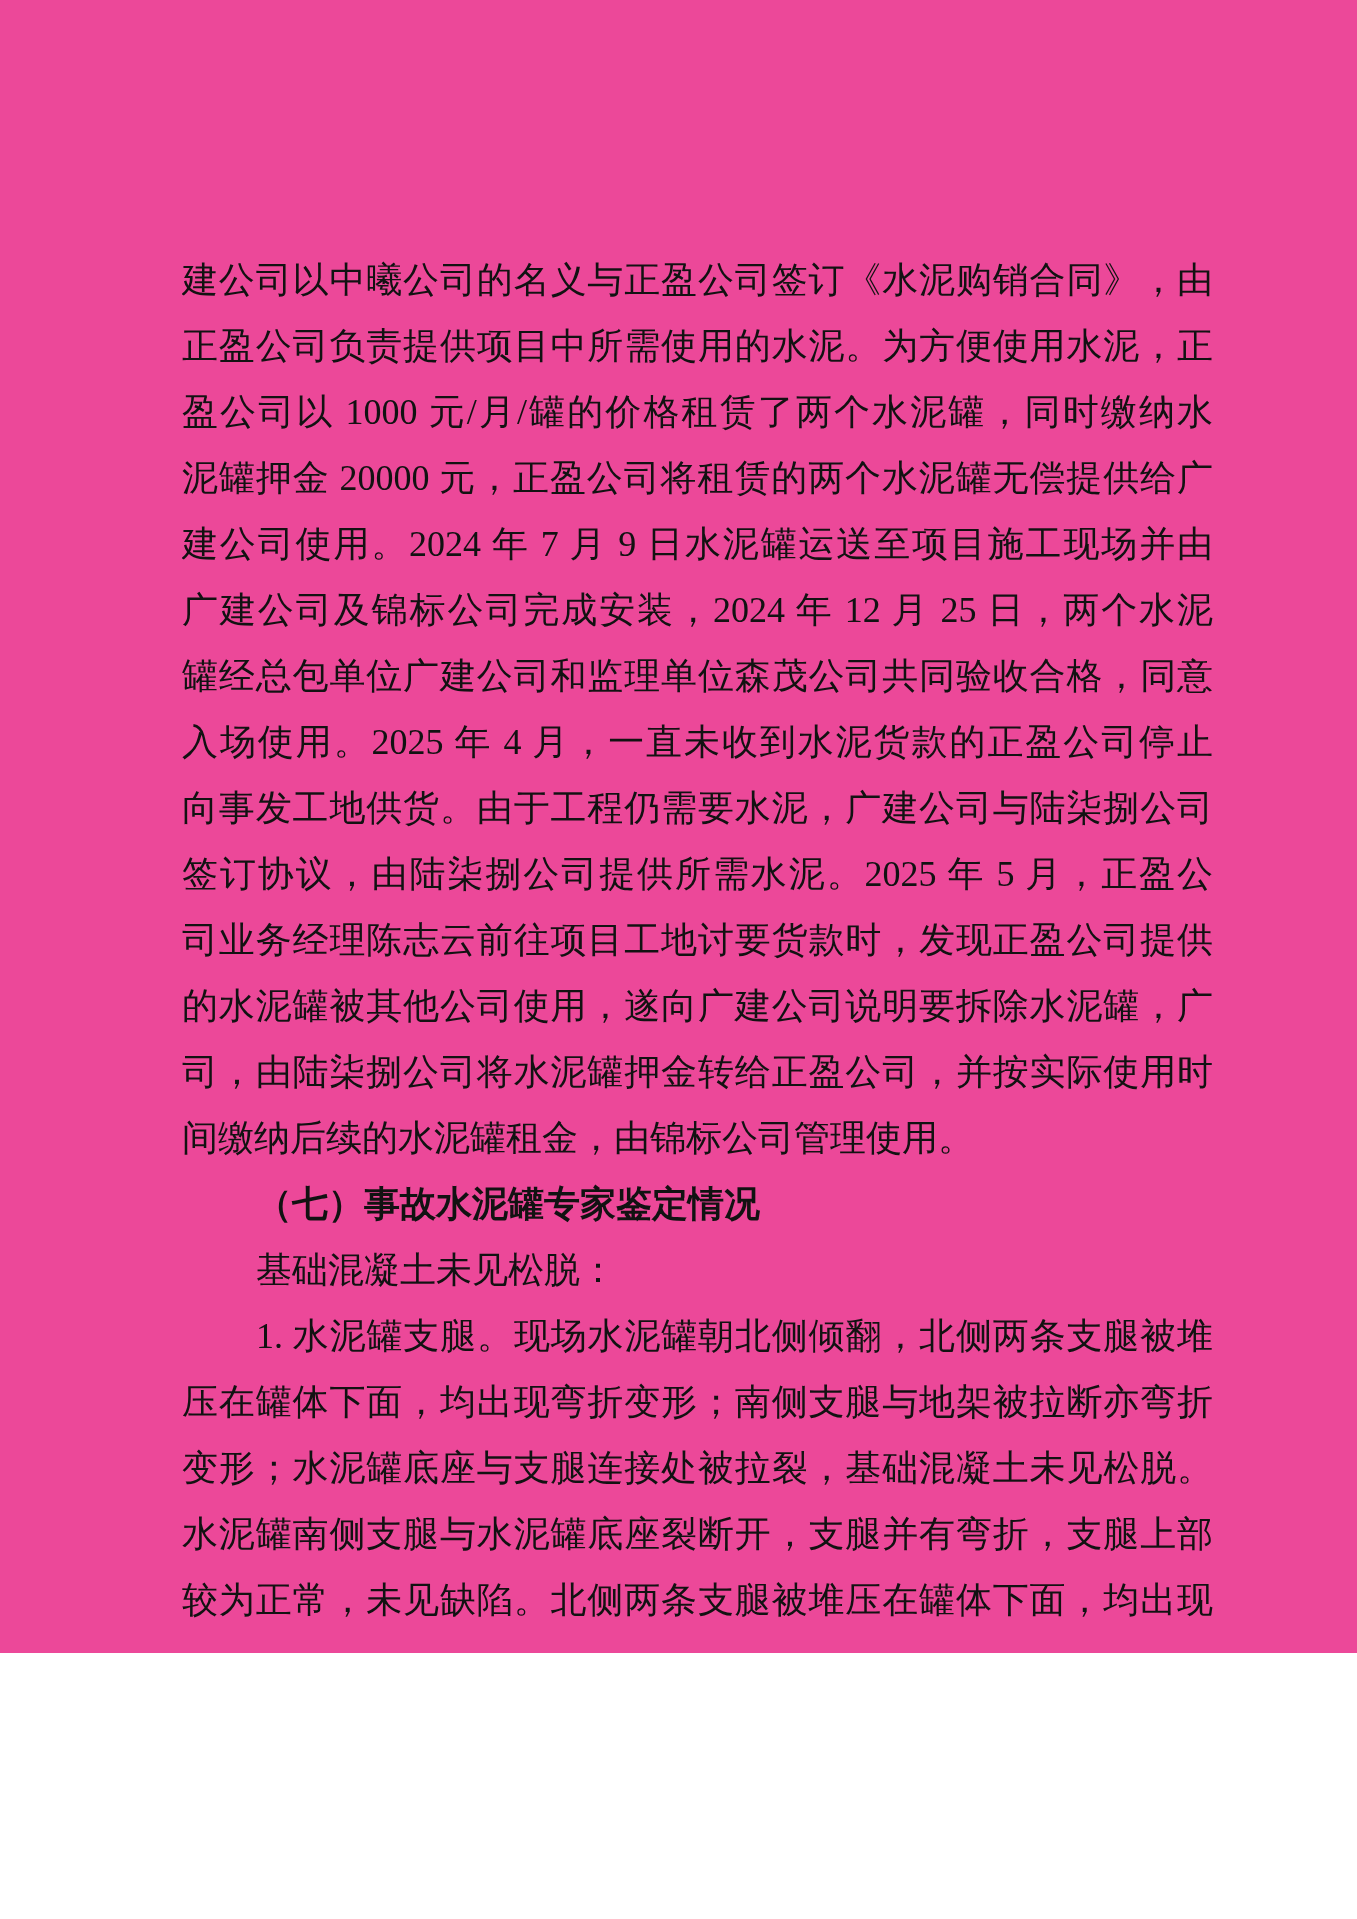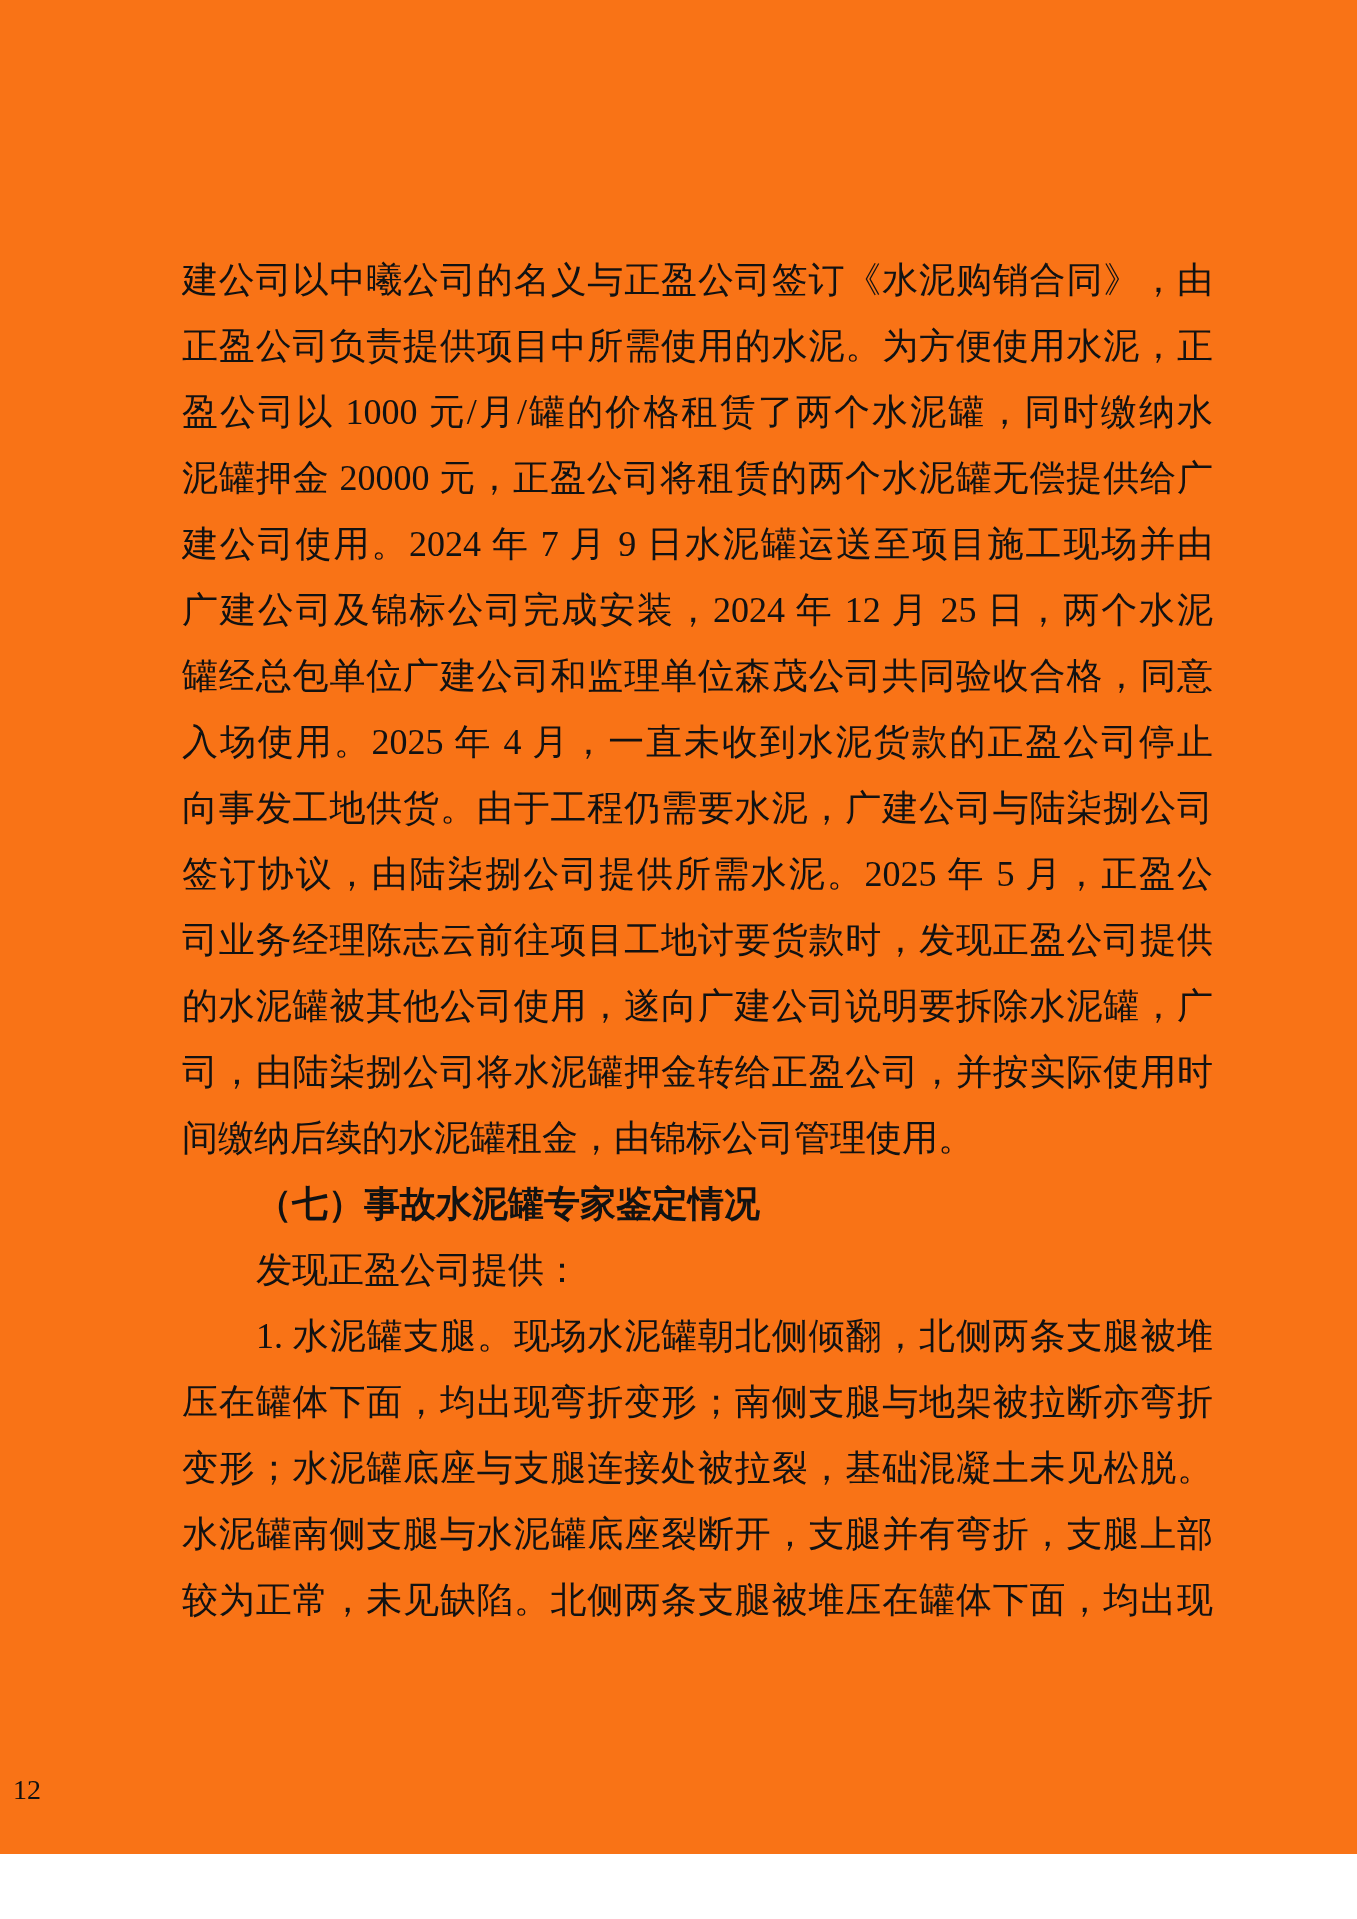--- a/index.html
+++ b/index.html
@@ -3,22 +3,22 @@
 <meta charset="utf-8">
 <style>
   html, body {
     margin: 0;
     padding: 0;
     background: #ffffff;
   }
   .page {
     position: relative;
     width: 1357px;
-    height: 1854px;
-    background: #f97316;
+    height: 1653px;
+    background: #ec4899;
     overflow: hidden;
     font-family: "Liberation Serif", "DejaVu Serif", serif;
     color: #121212;
   }
   .content {
     position: absolute;
     left: 182px;
     top: 247px;
     width: 1031px;
     font-size: 36px;
@@ -69,21 +69,21 @@
     <div class="line just">入场使用。2025 年 4 月，一直未收到水泥货款的正盈公司停止</div>
     <div class="line just">向事发工地供货。由于工程仍需要水泥，广建公司与陆柒捌公司</div>
     <div class="line just">签订协议，由陆柒捌公司提供所需水泥。2025 年 5 月，正盈公</div>
     <div class="line just">司业务经理陈志云前往项目工地讨要货款时，发现正盈公司提供</div>
     <div class="line just">的水泥罐被其他公司使用，遂向广建公司说明要拆除水泥罐，广</div>
     <div class="line just">司，由陆柒捌公司将水泥罐押金转给正盈公司，并按实际使用时</div>
     <div class="line">间缴纳后续的水泥罐租金，由锦标公司管理使用。</div>
 
     <div class="line indent bold">（七）事故水泥罐专家鉴定情况</div>
 
-    <div class="line indent">发现正盈公司提供：</div>
+    <div class="line indent">基础混凝土未见松脱：</div>
 
     <div class="line just indent">1. 水泥罐支腿。现场水泥罐朝北侧倾翻，北侧两条支腿被堆</div>
     <div class="line just">压在罐体下面，均出现弯折变形；南侧支腿与地架被拉断亦弯折</div>
     <div class="line just">变形；水泥罐底座与支腿连接处被拉裂，基础混凝土未见松脱。</div>
     <div class="line just">水泥罐南侧支腿与水泥罐底座裂断开，支腿并有弯折，支腿上部</div>
     <div class="line just">较为正常，未见缺陷。北侧两条支腿被堆压在罐体下面，均出现</div>
 
   </div>
 
   <div class="pagenum">12</div>

